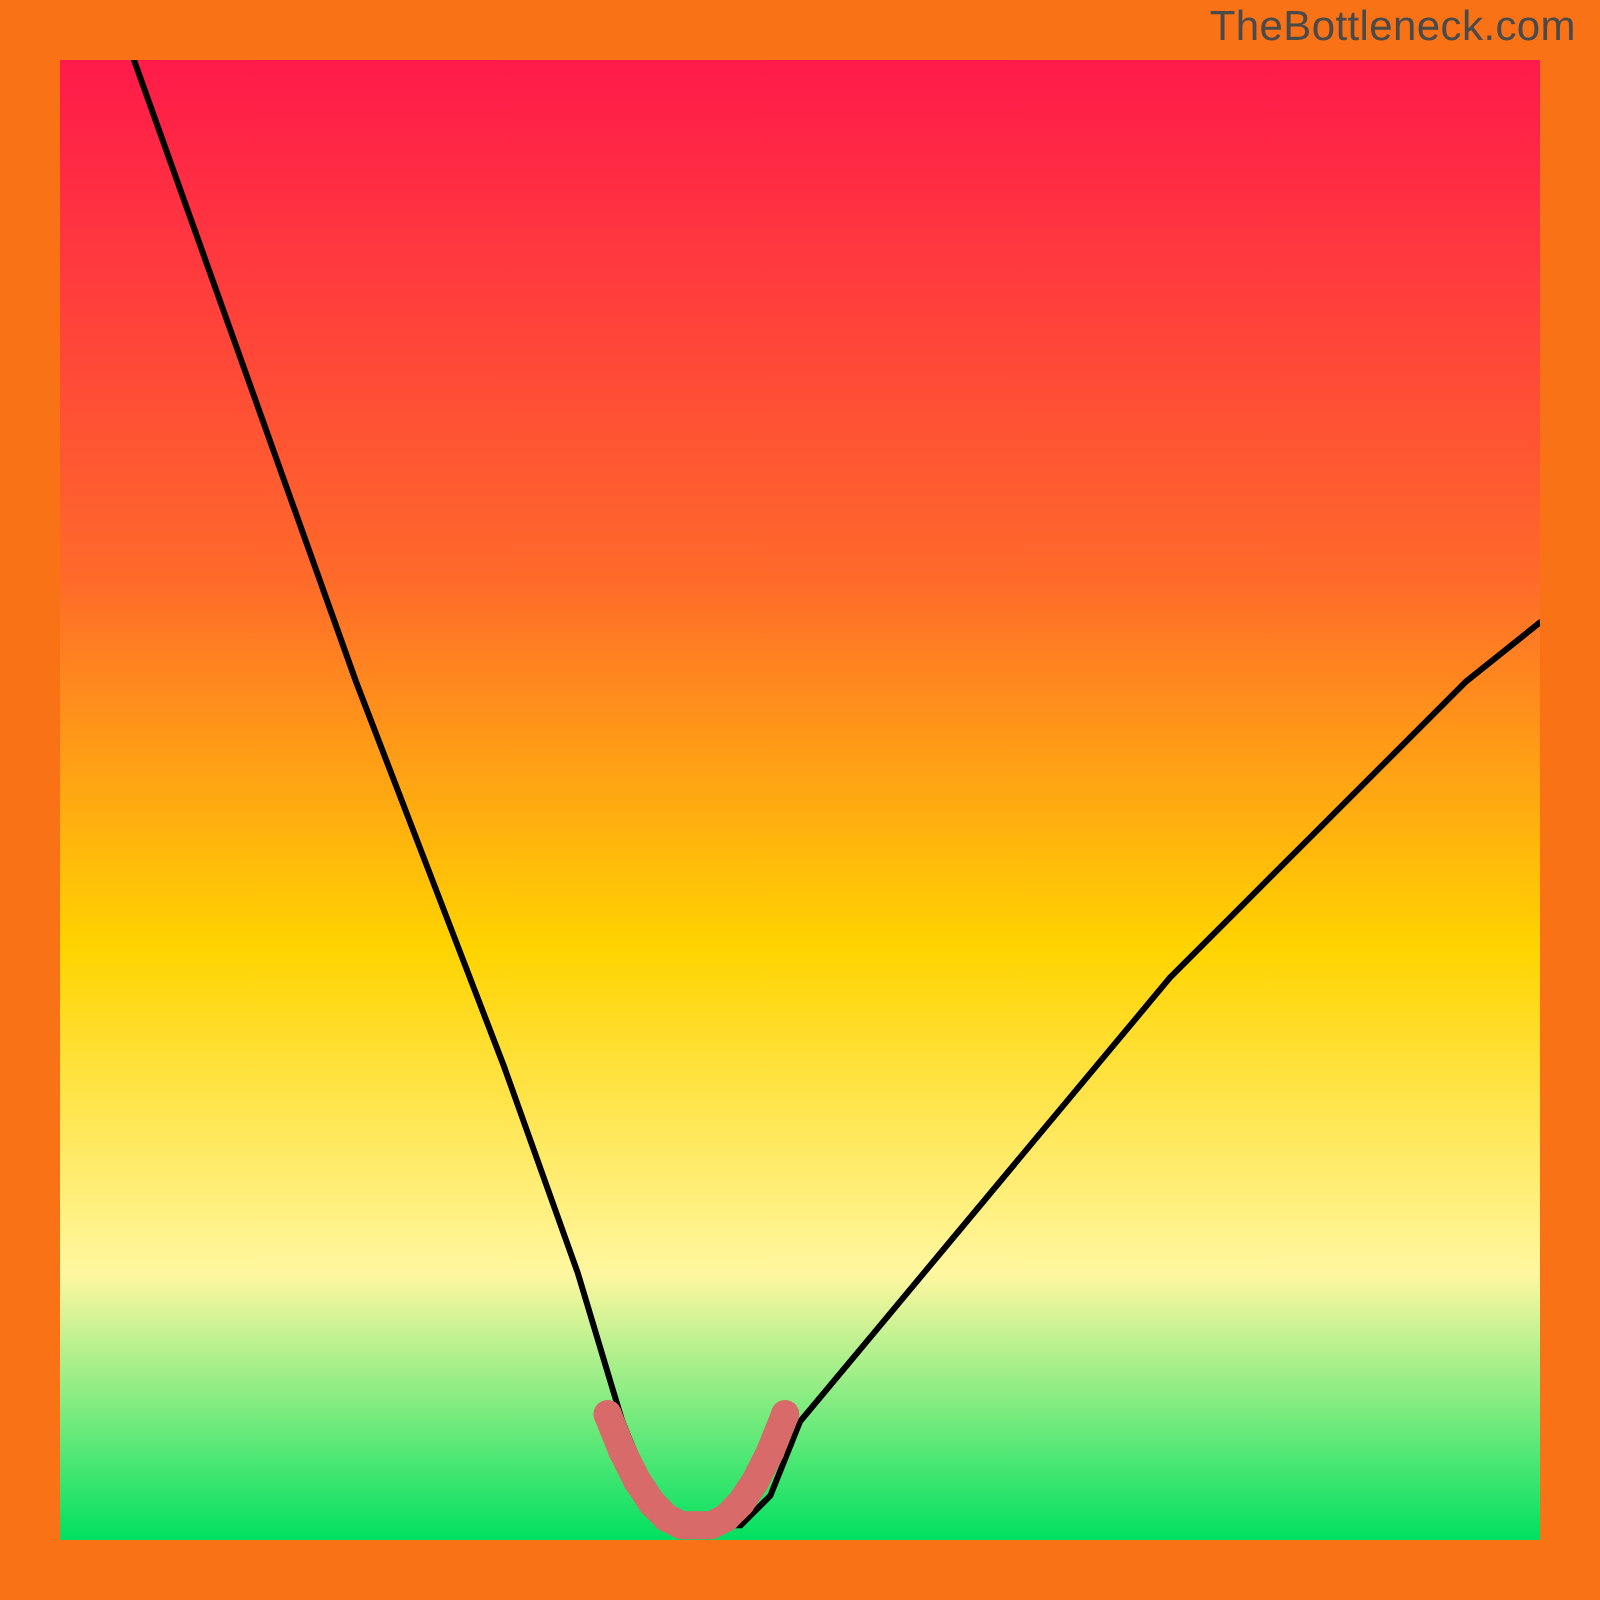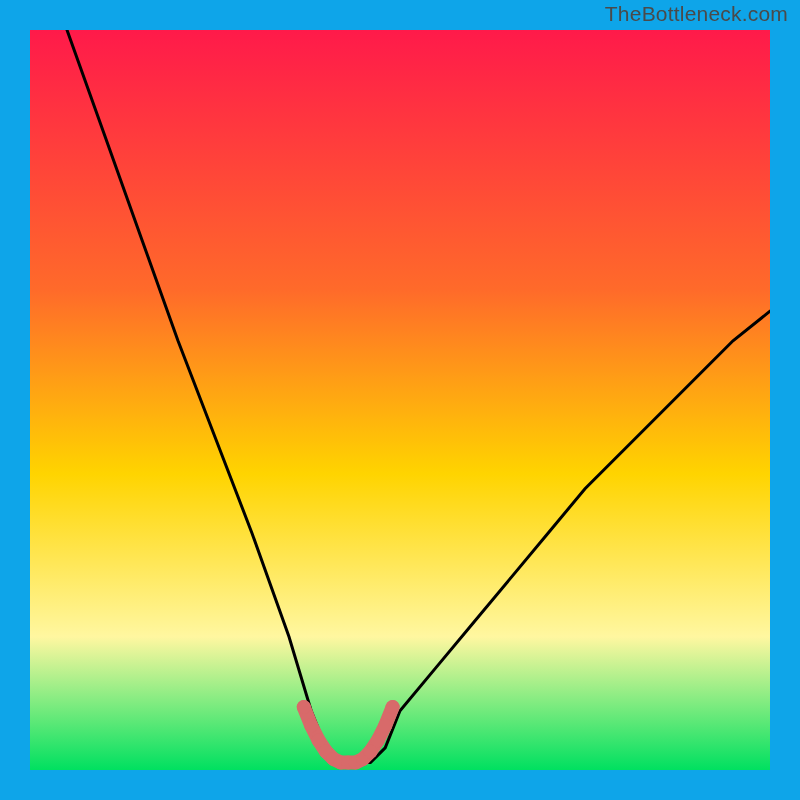--- a/index.html
+++ b/index.html
@@ -10,21 +10,21 @@
     background: #000;
     overflow: hidden;
     font-family: Arial, Helvetica, sans-serif;
   }
   .frame {
     position: absolute;
     left: 0;
     top: 0;
     width: 800px;
     height: 800px;
-    background: #0ea5e9;
+    background: #f97316;
   }
   .watermark {
     position: absolute;
     top: 2px;
     right: 12px;
     color: #4a4a4a;
     font-size: 21px;
     font-weight: 400;
     letter-spacing: 0.2px;
     z-index: 10;

